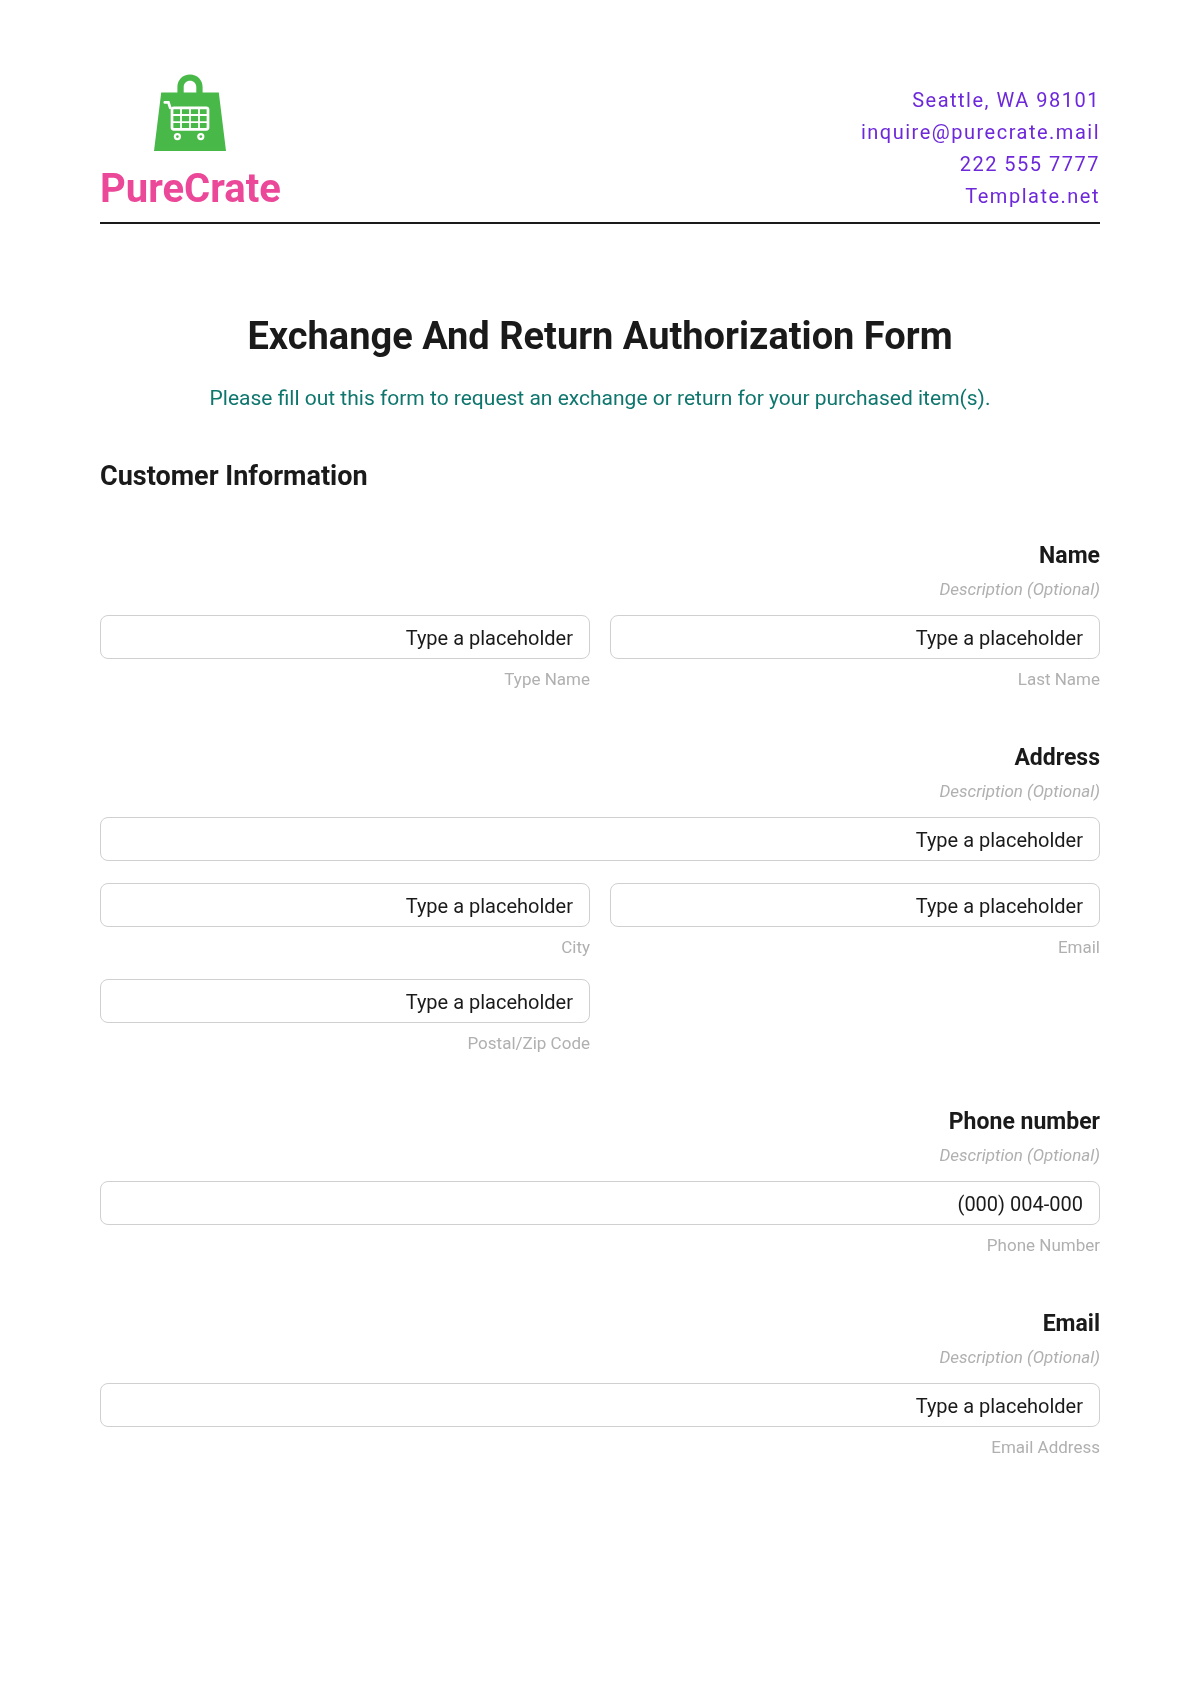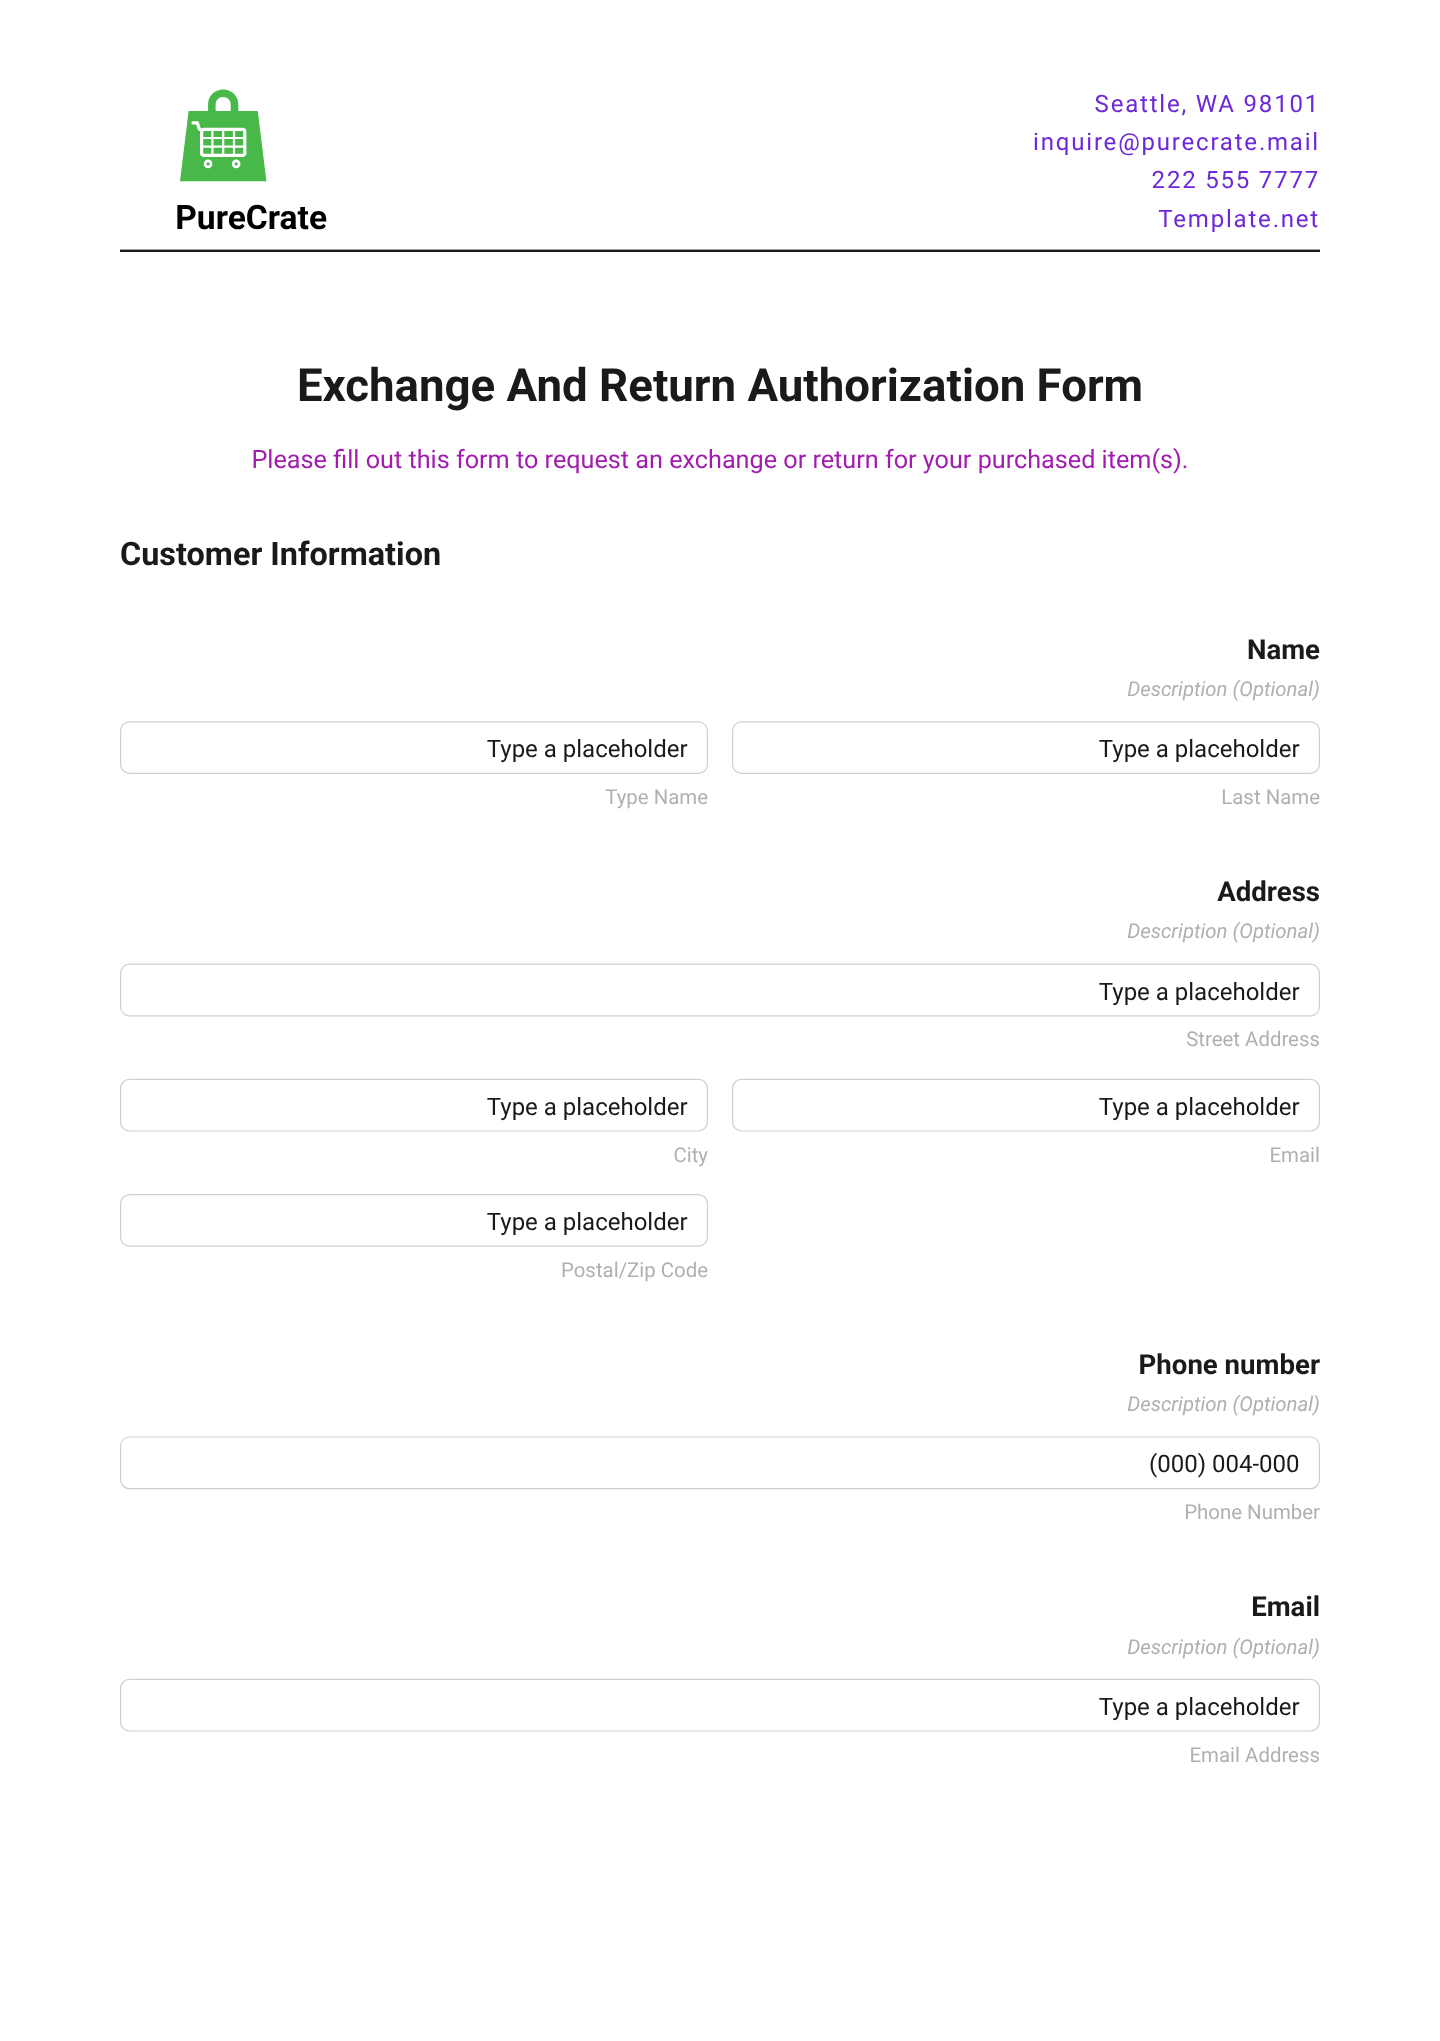--- a/index.html
+++ b/index.html
@@ -25,44 +25,43 @@
     .logo-block {
       display: flex;
       flex-direction: column;
       align-items: center;
     }
     .logo-svg {
       width: 90px;
       height: 90px;
     }
     .brand-name {
-      font-size: 28px;
-      font-weight: 700;
-      color: #000000;
+      font-size: 40px;
+      font-weight: 700;
+      color: #ec4899;
       margin-top: 5px;
-      margin-left: 46px;
     }
     .contact-info {
       text-align: right;
       font-size: 20px;
       line-height: 1.6;
       letter-spacing: 1.5px;
       color: #6d28d9;
     }
     .form-title {
       font-size: 38px;
       font-weight: 700;
       text-align: center;
       margin-bottom: 28px;
     }
     .form-description {
       font-size: 21px;
       text-align: center;
       margin-bottom: 50px;
-      color: #a21caf;
+      color: #0f766e;
     }
     .section-title {
       font-size: 27px;
       font-weight: 700;
       margin-bottom: 50px;
     }
     .field-group {
       margin-bottom: 55px;
       text-align: right;
     }
@@ -161,21 +160,20 @@
       <div class="sub-label">Last Name</div>
     </div>
   </div>
 </div>
 
 <div class="field-group">
   <div class="field-label">Address</div>
   <div class="field-desc">Description (Optional)</div>
   <div class="row-spacer">
     <div class="input-box">Type a placeholder</div>
-    <div class="sub-label">Street Address</div>
   </div>
   <div class="two-col row-spacer">
     <div class="col">
       <div class="input-box">Type a placeholder</div>
       <div class="sub-label">City</div>
     </div>
     <div class="col">
       <div class="input-box">Type a placeholder</div>
       <div class="sub-label">Email</div>
     </div>

